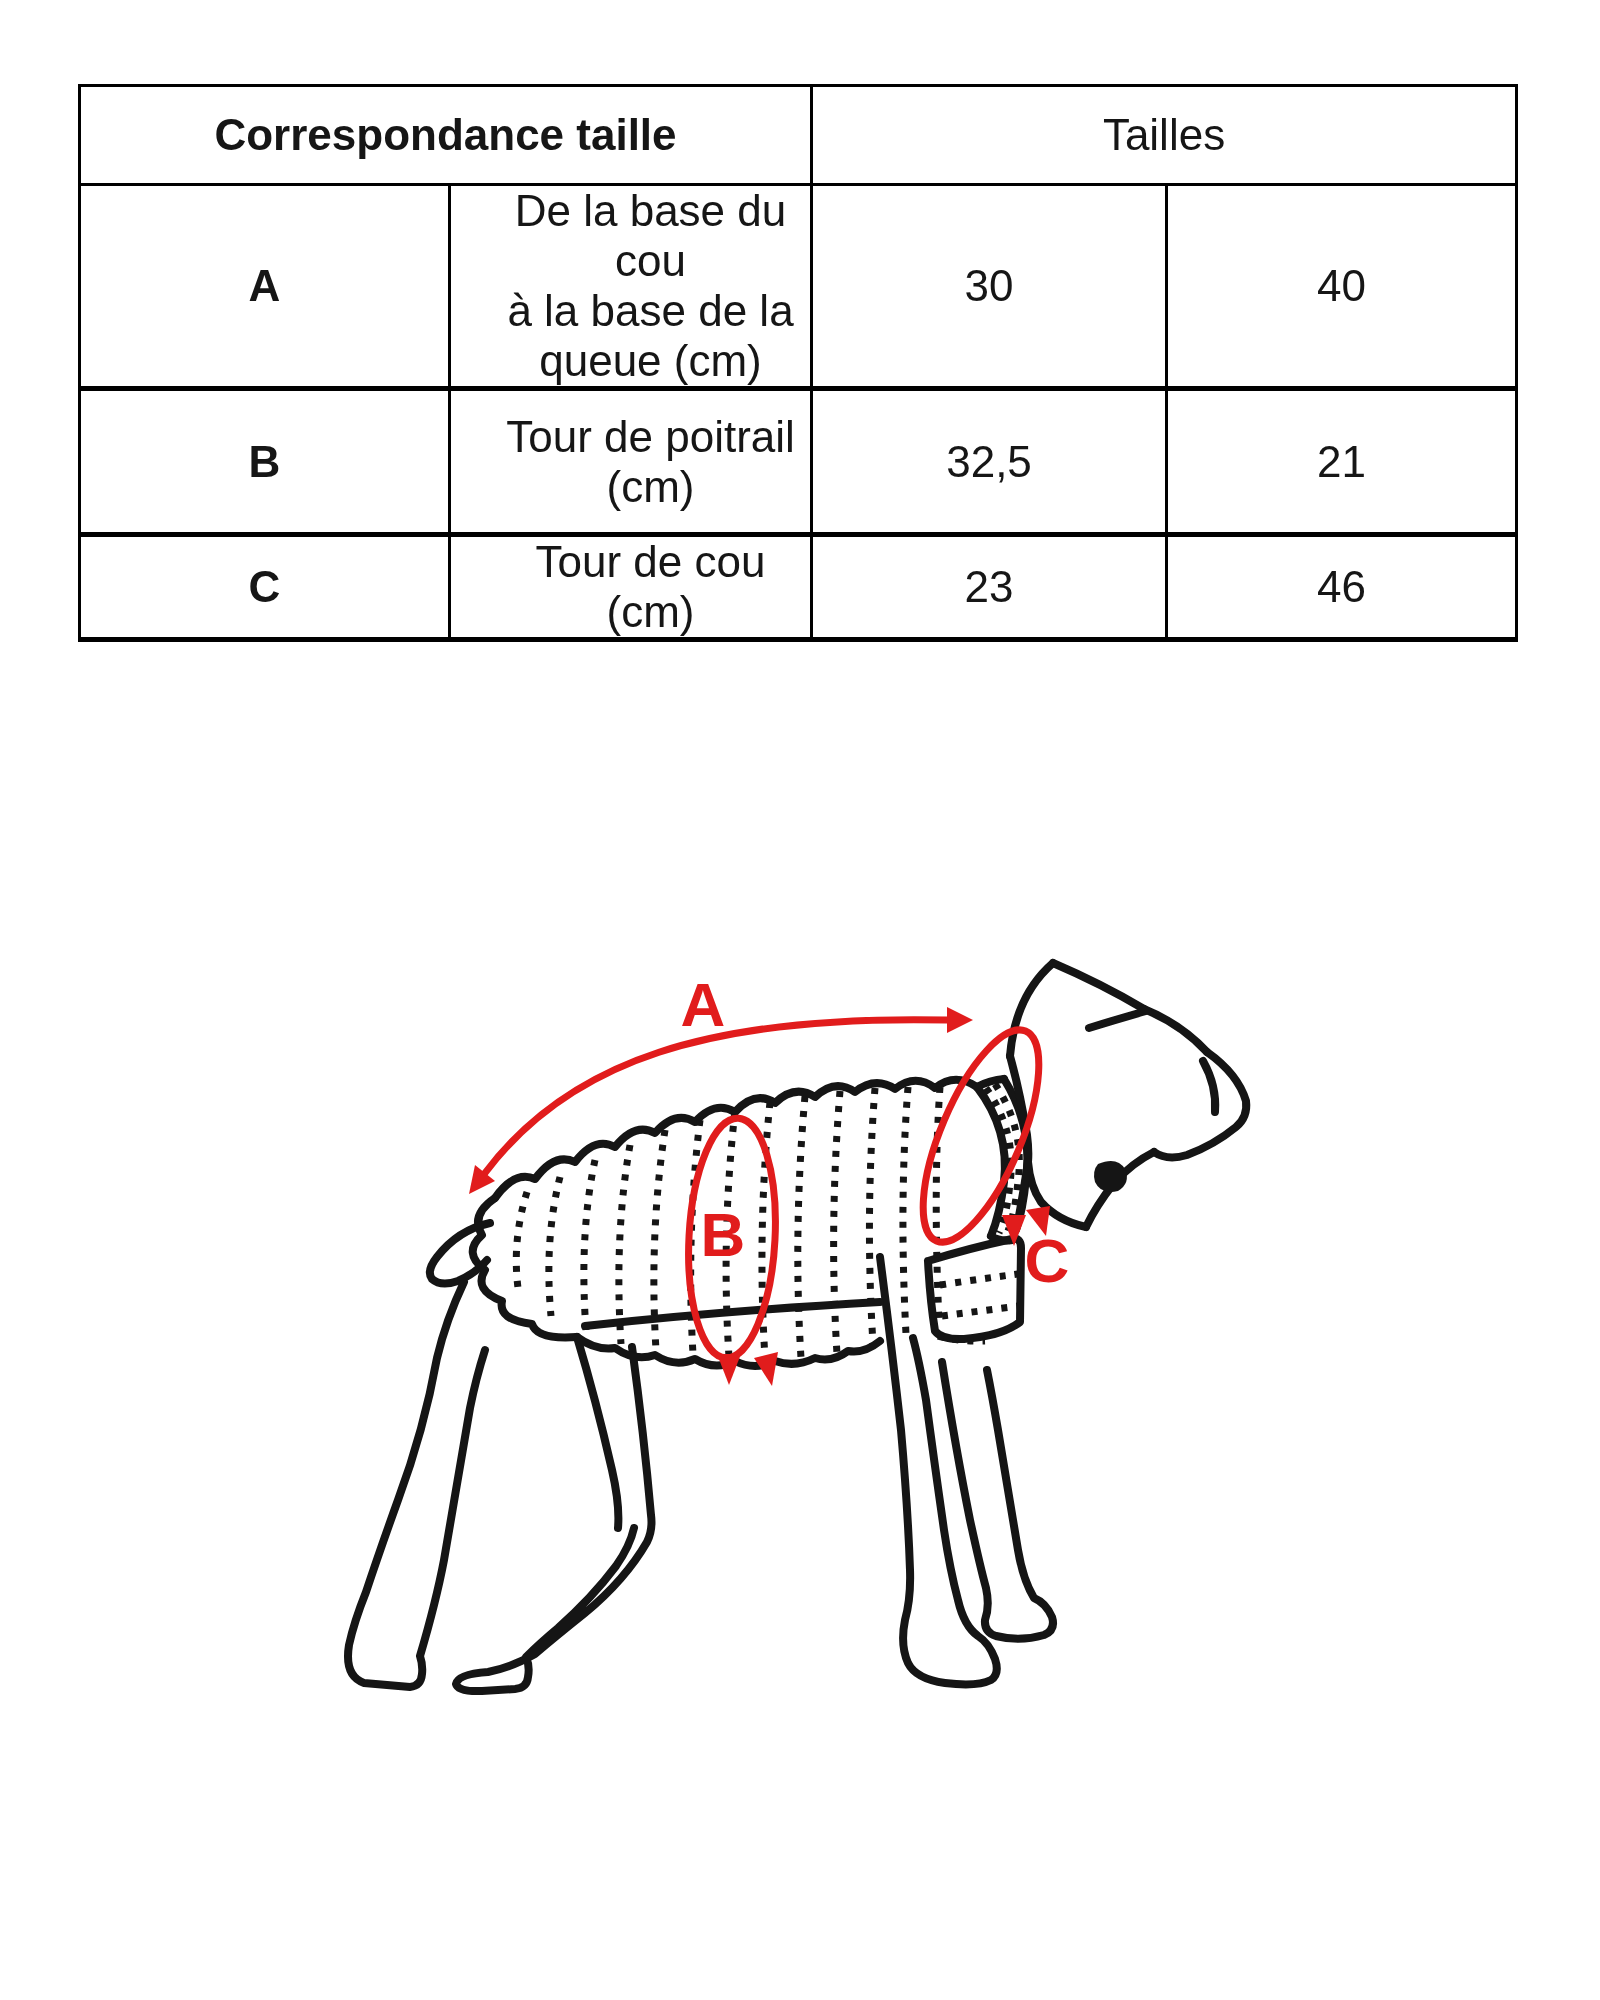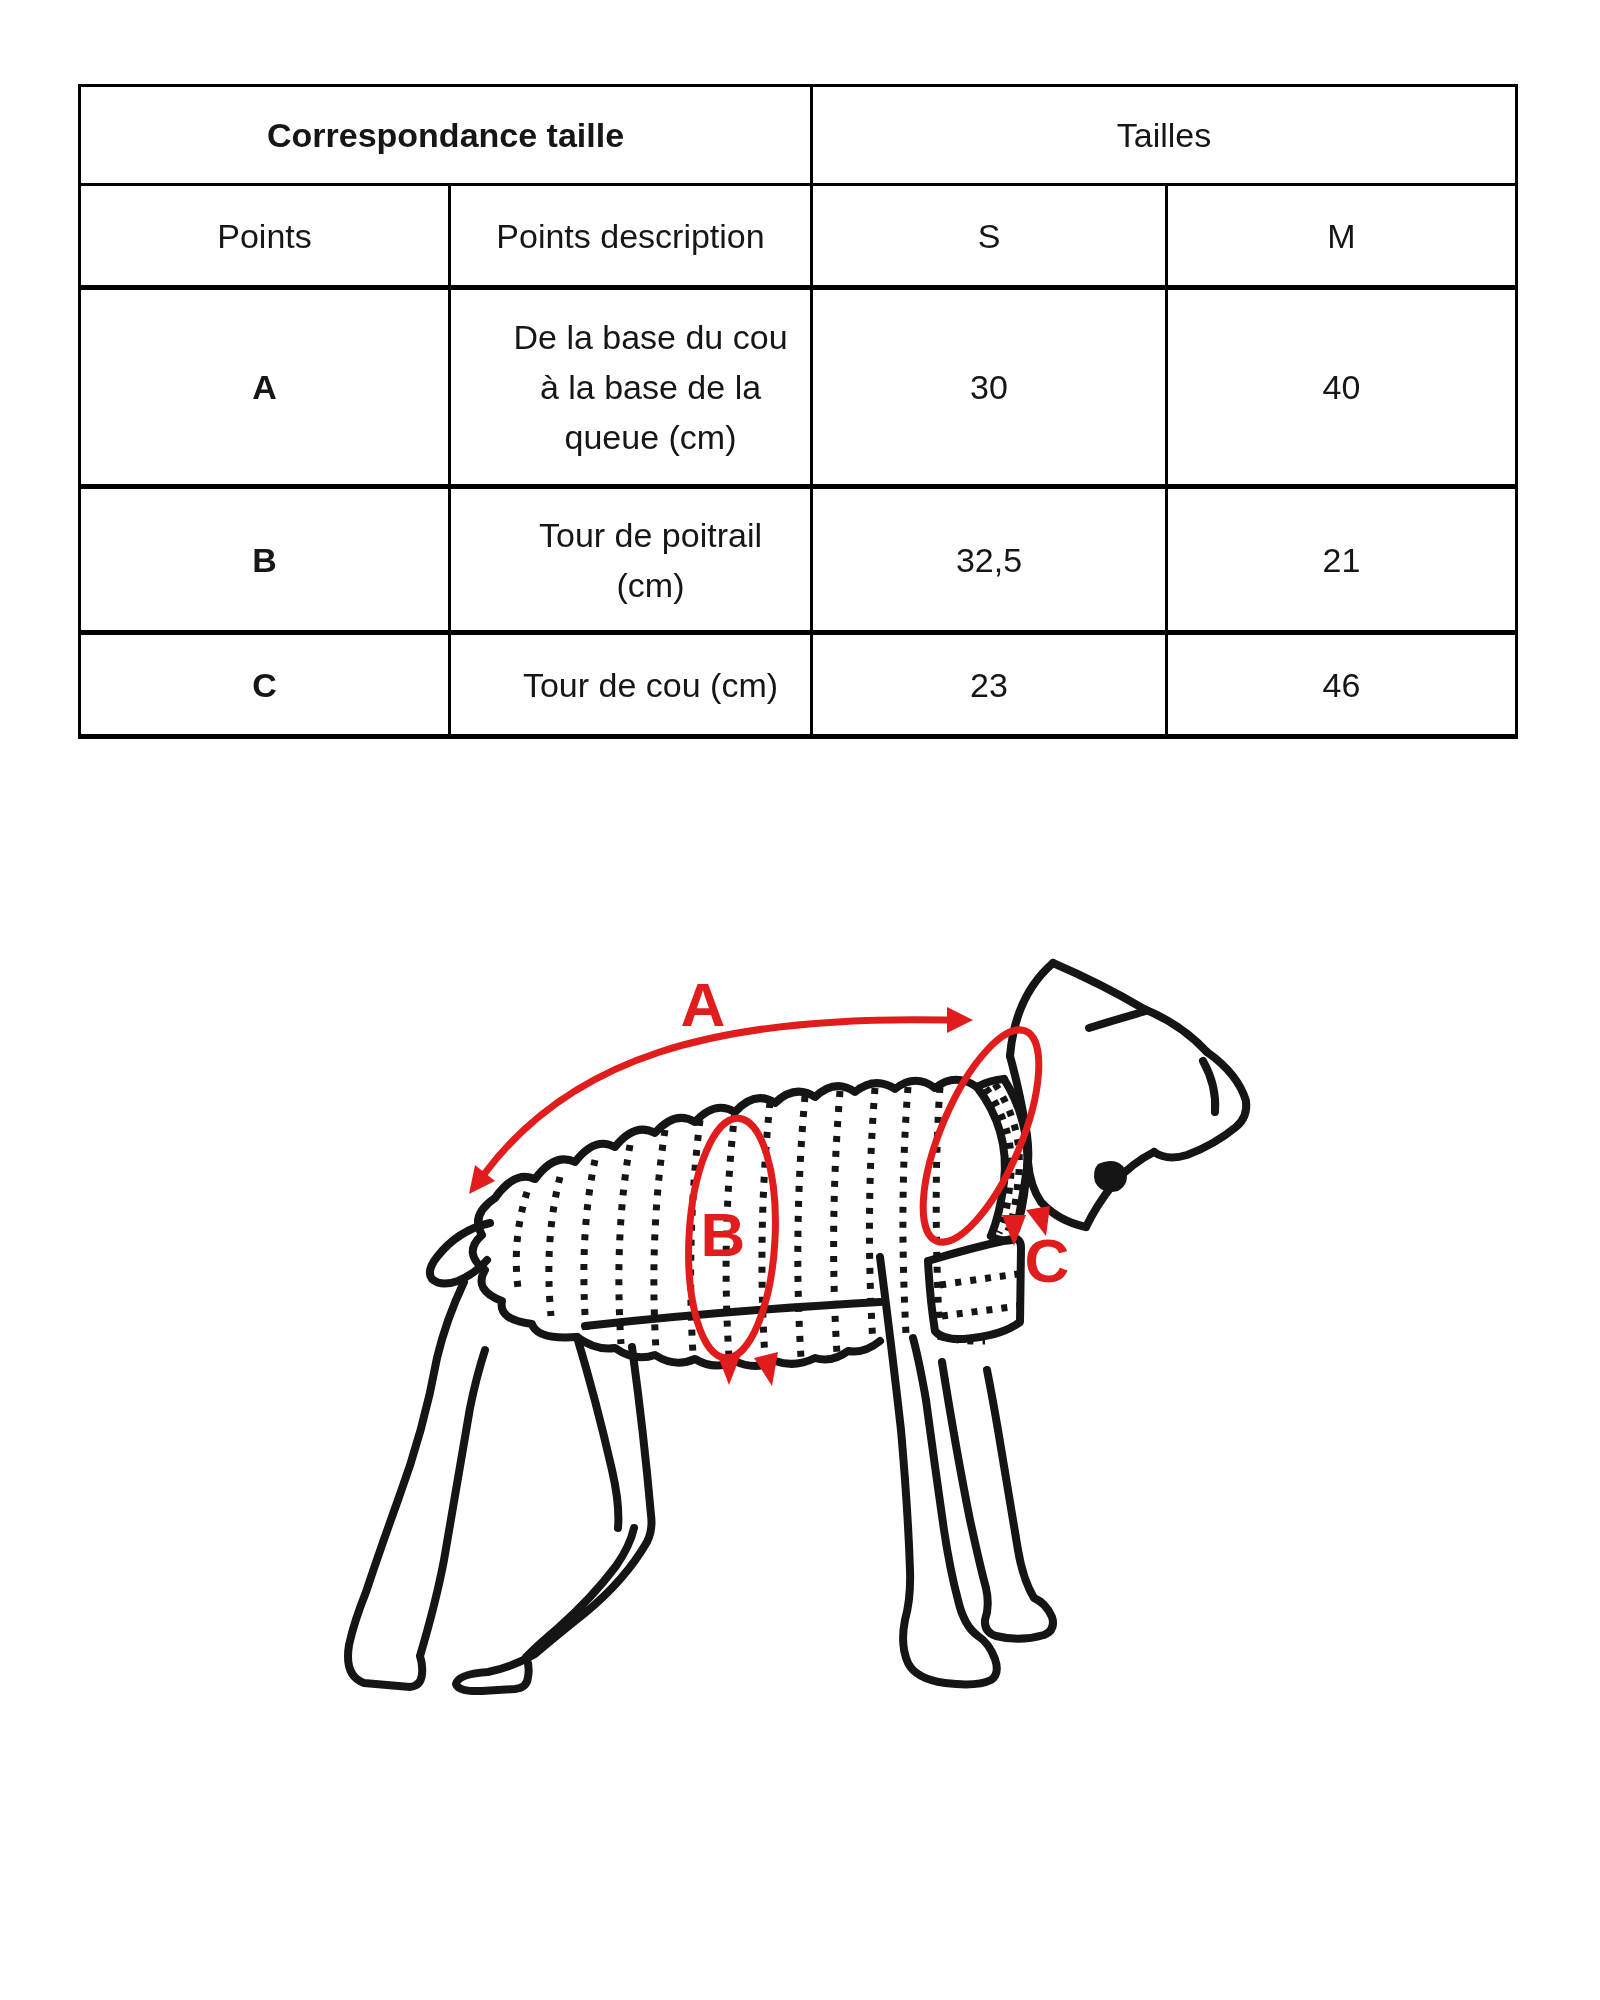--- a/index.html
+++ b/index.html
@@ -19,21 +19,21 @@
     top:84px;
     width:1437px;
     border-collapse:collapse;
     table-layout:fixed;
     background:#ffffff;
   }
   .size-table td{
     border:3px solid #000000;
     text-align:center;
     vertical-align:middle;
-    font-size:34px;
+    font-size:44px;
     line-height:50px;
     padding:0;
     color:#161616;
   }
   .size-table tr.row-group td{height:96px;}
   .size-table tr.row-cols td{height:99px;border-bottom-width:5px;}
   .size-table tr.row-a td{height:194px;border-bottom-width:5px;}
   .size-table tr.row-b td{height:141px;border-bottom-width:5px;}
   .size-table tr.row-c td{height:99px;border-bottom-width:5px;}
   .group-left{font-weight:bold;color:#d9534f;}
@@ -62,26 +62,20 @@
     <colgroup>
       <col style="width:370px">
         <col style="width:362px">
         <col style="width:355px">
         <col style="width:350px">
     </colgroup>
     <tbody>
       <tr class="row-group">
         <td colspan="2" class="group-left">Correspondance taille</td>
         <td colspan="2">Tailles</td>
-      </tr>
-      <tr class="row-cols">
-        <td>Points</td>
-        <td>Points description</td>
-        <td>S</td>
-        <td>M</td>
       </tr>
       <tr class="row-a">
         <td class="point-letter">A</td>
         <td>
           <span class="desc-line">De la base du cou</span>
           <span class="desc-line">à la base de la</span>
           <span class="desc-line">queue (cm)</span>
         </td>
         <td>30</td>
         <td>40</td>

